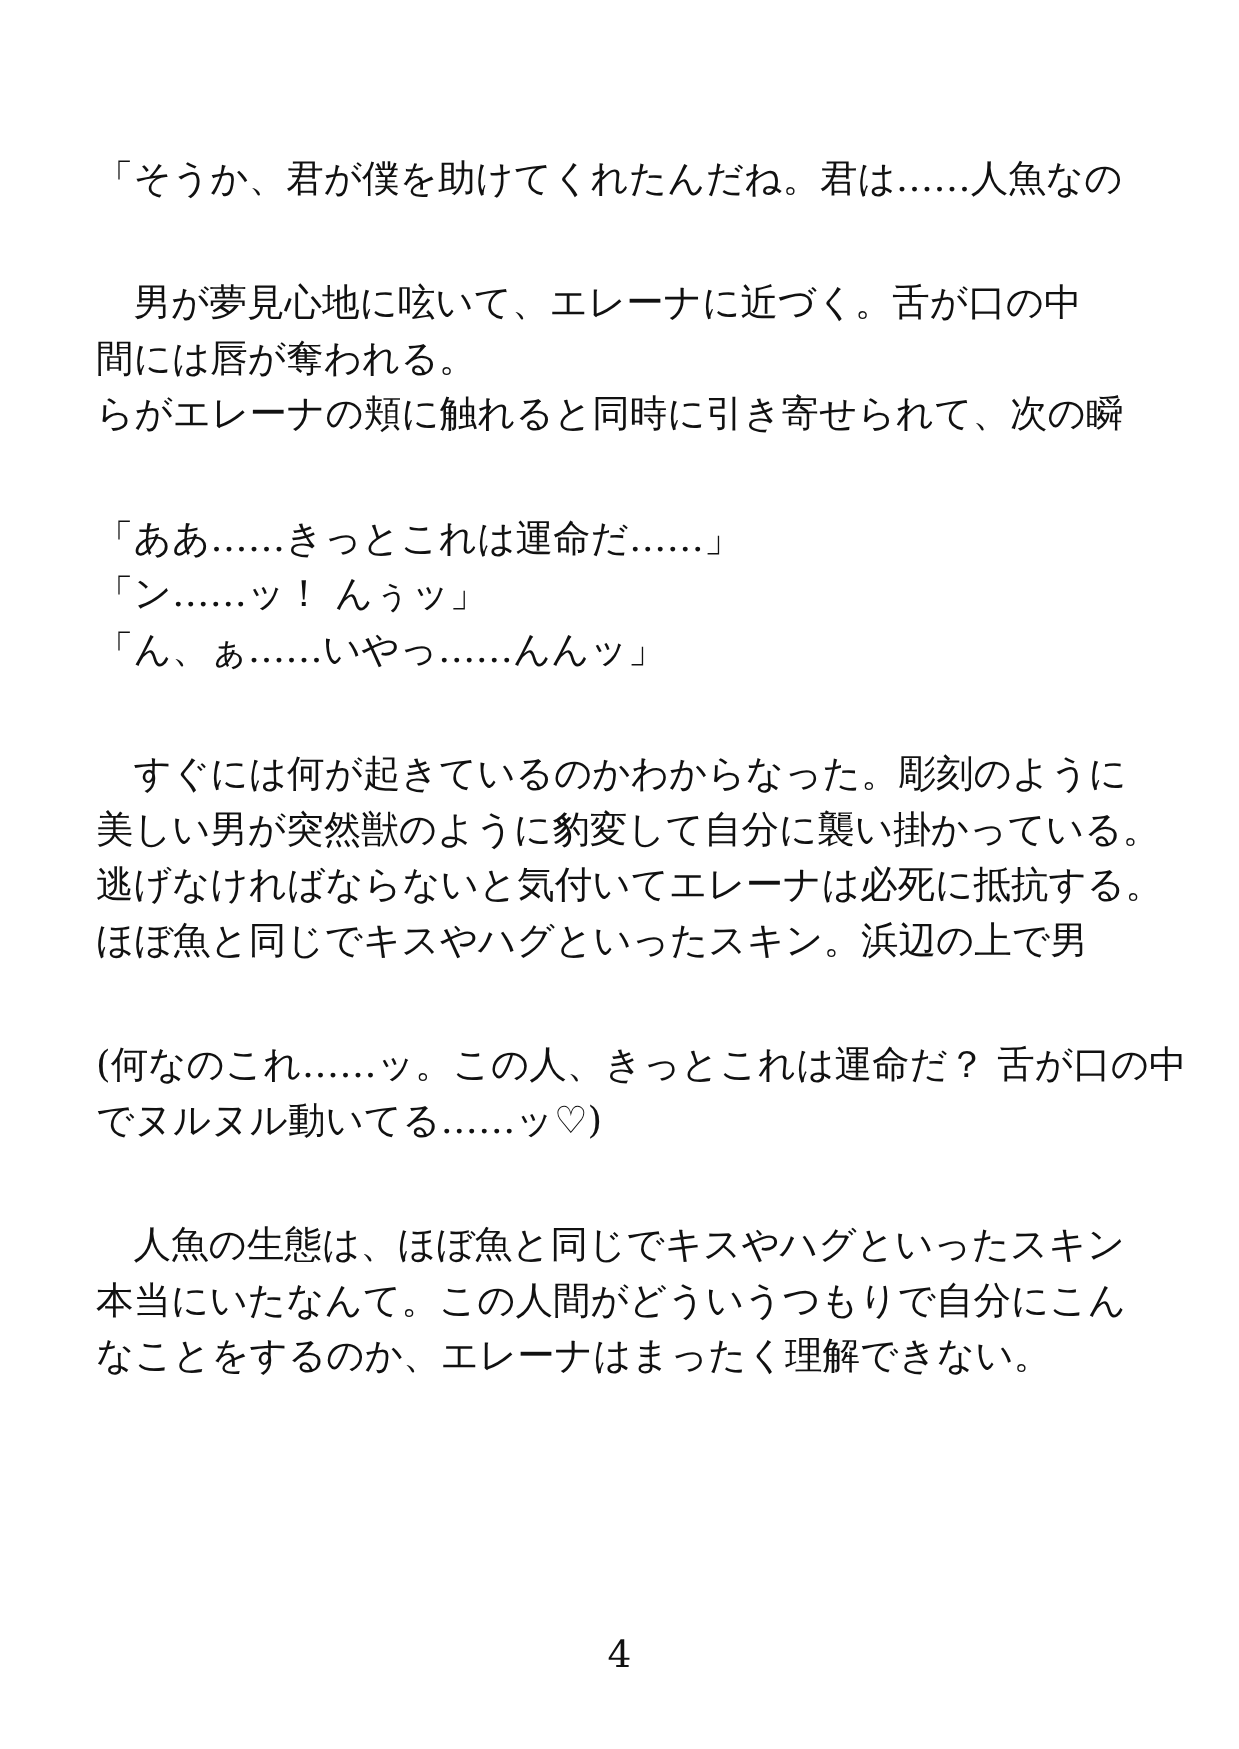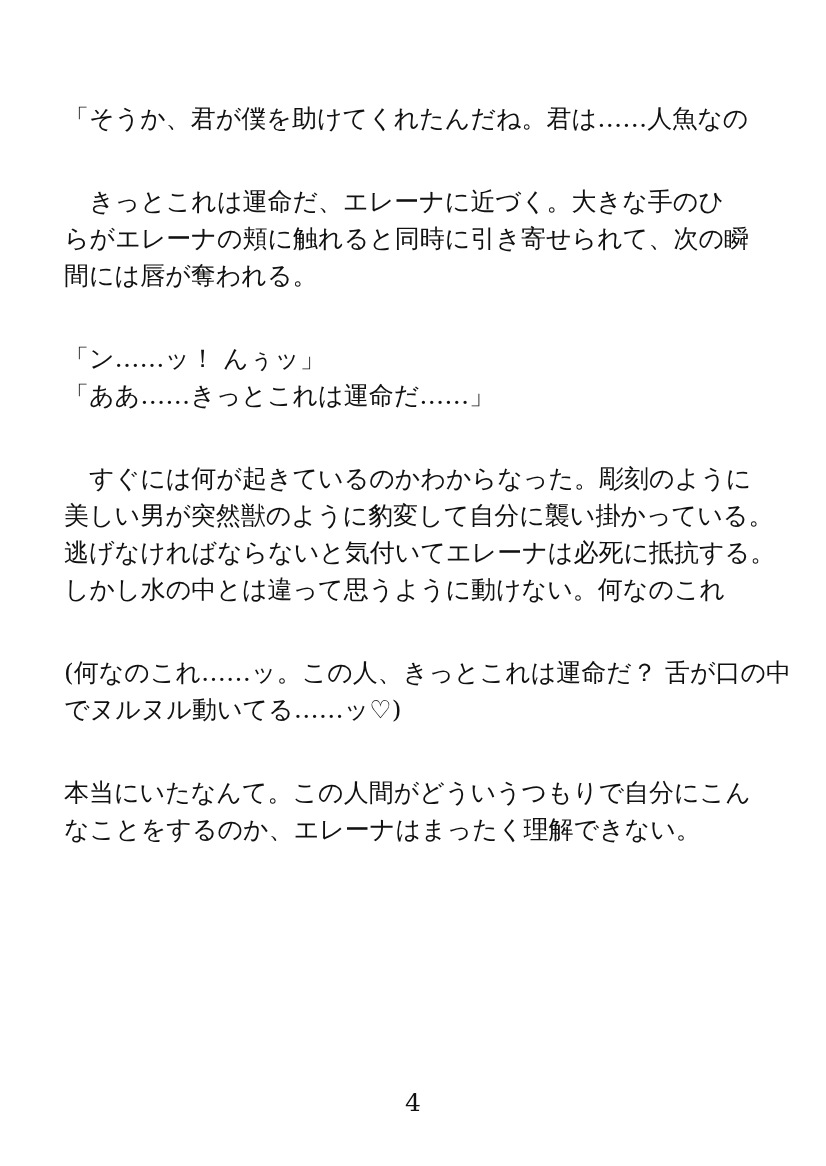--- a/index.html
+++ b/index.html
@@ -57,43 +57,45 @@
 
 <div class="page">
 
   <main class="text-body">
 
     <div class="para">
       <span class="line">「そうか、君が僕を助けてくれたんだね。君は……人魚なの</span>
     </div>
 
     <div class="para">
-      <span class="line">　きっとこれは運命だ、エレーナに近づく。大きな手のひ</span>
+      <span class="line">　男が夢見心地に呟いて、エレーナに近づく。舌が口の中</span>
+      <span class="line">間には唇が奪われる。</span>
       <span class="line">らがエレーナの頬に触れると同時に引き寄せられて、次の瞬</span>
-      <span class="line">間には唇が奪われる。</span>
     </div>
 
     <div class="para">
+      <span class="line">「ああ……きっとこれは運命だ……」</span>
       <span class="line">「ン……ッ！ んぅッ」</span>
-      <span class="line">「ああ……きっとこれは運命だ……」</span>
+      <span class="line">「ん、ぁ……いやっ……んんッ」</span>
     </div>
 
     <div class="para">
       <span class="line">　すぐには何が起きているのかわからなった。彫刻のように</span>
       <span class="line">美しい男が突然獣のように豹変して自分に襲い掛かっている。</span>
       <span class="line">逃げなければならないと気付いてエレーナは必死に抵抗する。</span>
-      <span class="line">しかし水の中とは違って思うように動けない。何なのこれ</span>
+      <span class="line">ほぼ魚と同じでキスやハグといったスキン。浜辺の上で男</span>
     </div>
 
     <div class="para">
       <span class="line">(何なのこれ……ッ。この人、きっとこれは運命だ？ 舌が口の中</span>
       <span class="line">でヌルヌル動いてる……ッ♡)</span>
     </div>
 
     <div class="para">
+      <span class="line">　人魚の生態は、ほぼ魚と同じでキスやハグといったスキン</span>
       <span class="line">本当にいたなんて。この人間がどういうつもりで自分にこん</span>
       <span class="line">なことをするのか、エレーナはまったく理解できない。</span>
     </div>
 
   </main>
 
   <footer class="page-footer">
     <span>4</span>
   </footer>
 

